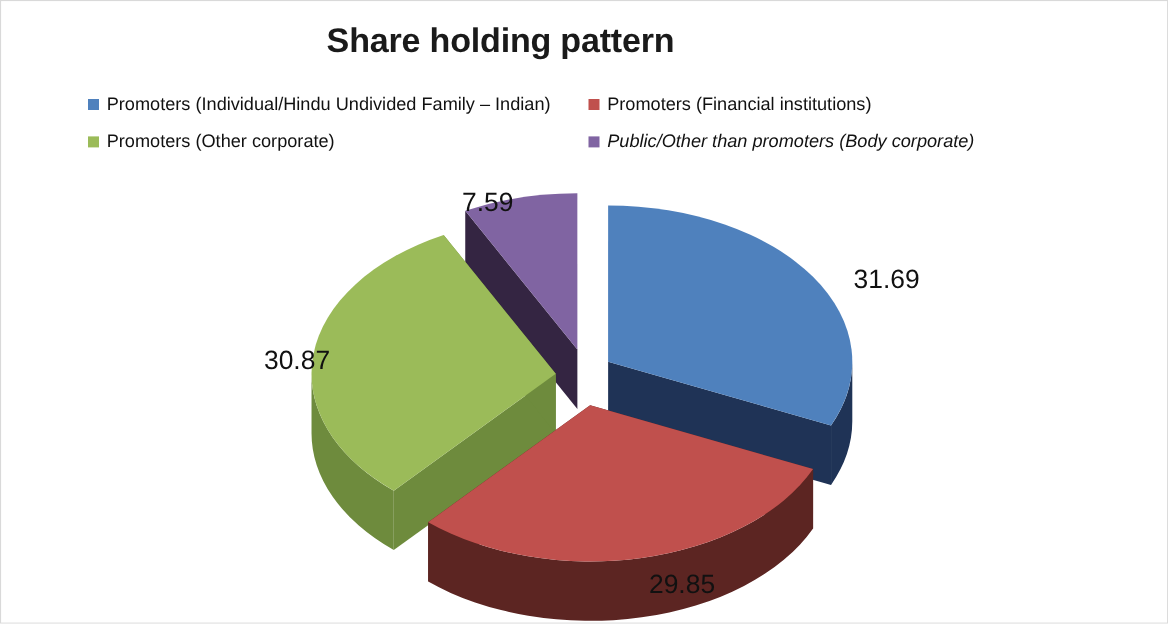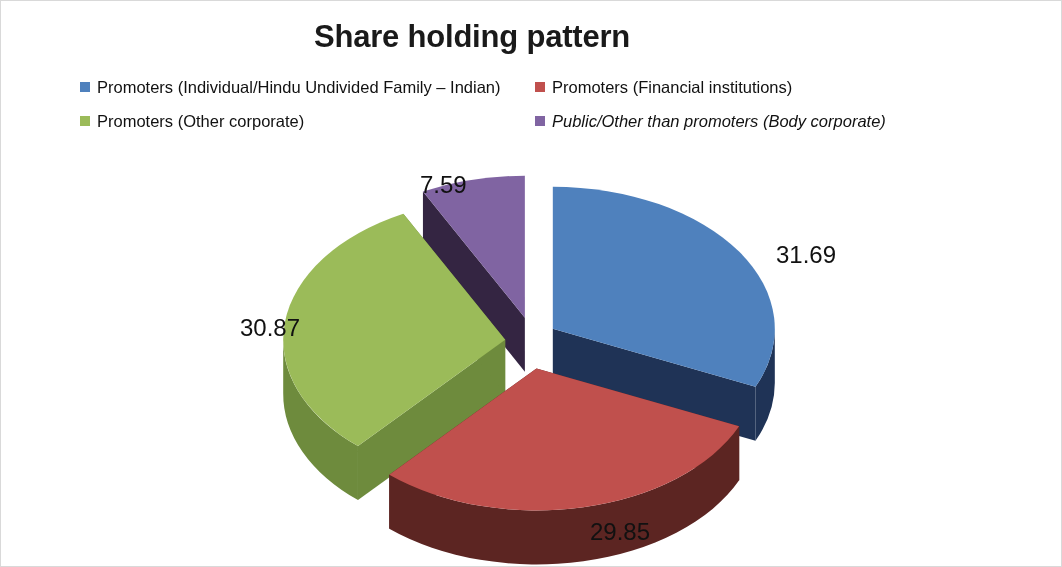--- a/index.html
+++ b/index.html
@@ -23,25 +23,24 @@
     position: absolute;
     top: 18px;
     left: 0;
     width: 908px;
     text-align: center;
     font-size: 31px;
     font-weight: bold;
     color: #1a1a1a;
     letter-spacing: -0.2px;
     font-family: "Liberation Sans", sans-serif;
-    padding-left: 17px;
   }
   #legend {
     position: absolute;
-    top: 76px;
+    top: 84px;
     left: 0;
     width: 1062px;
     height: 62px;
   }
   .legend-item {
     position: absolute;
     display: flex;
     align-items: center;
     white-space: nowrap;
   }

